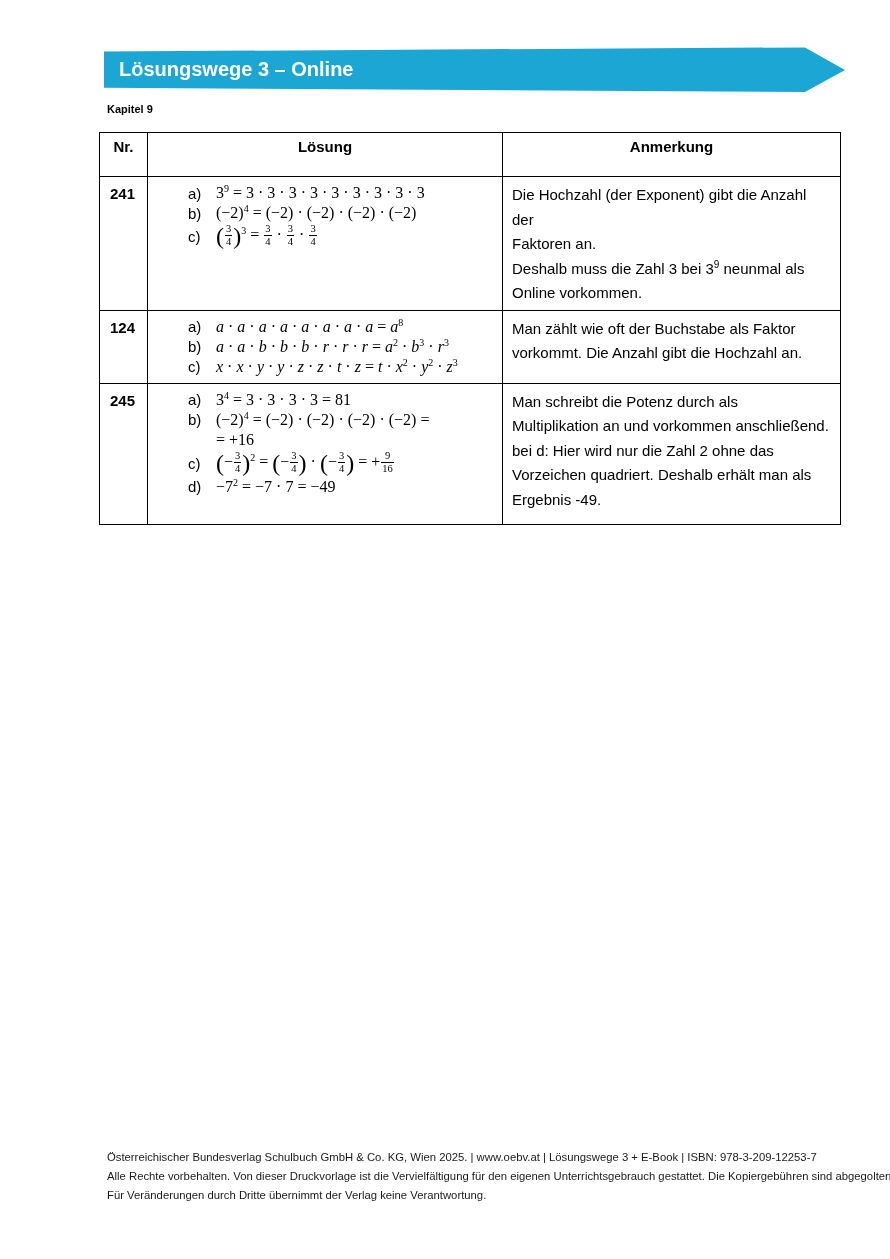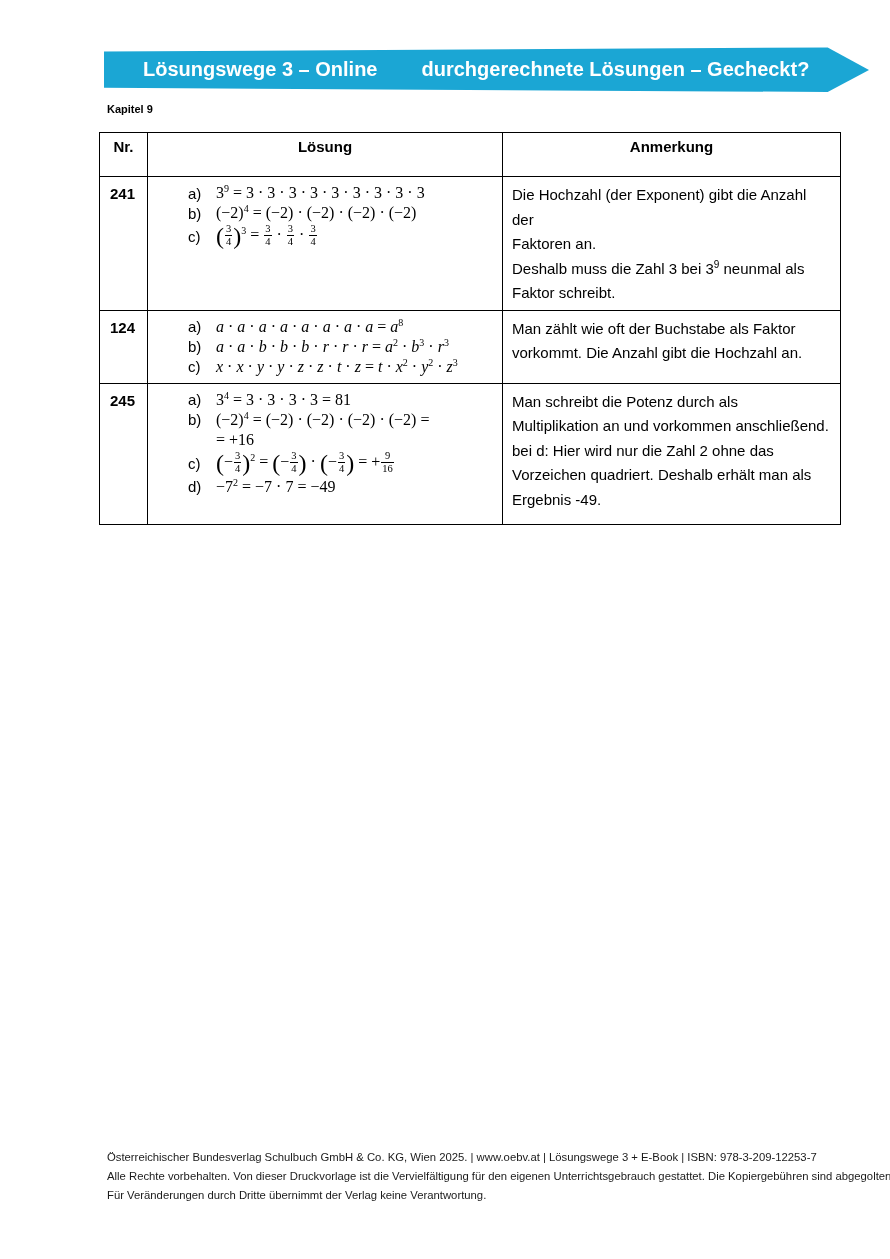--- a/index.html
+++ b/index.html
@@ -60,23 +60,22 @@
   }
   
   .footer{
     position:absolute;left:107px;top:1148px;
     font-size:11.3px;line-height:19px;color:#1a1a1a;white-space:nowrap;
   }
 </style>
 </head>
 <body>
 
-<div class="banner" style="background: rgb(27, 166, 212); padding-left: 24px;">
+<div class="banner" style="background: rgb(27, 166, 212);">
   <span class="t1">Lösungswege 3 – Online</span>
-  <span class="t2">durchgerechnete Lösungen – Gecheckt?</span>
 </div>
 
 <div class="chapter">Kapitel 9</div>
 
 <table class="sol">
   <colgroup>
       <col class="c1">
       <col class="c2">
       <col class="c3">
     </colgroup>
@@ -113,21 +112,21 @@
               </span> · <span class="frac">
                 <span class="fn">3</span>
                 <span class="fd">4</span>
               </span></span>
           </div>
         </td>
         <td class="ann">
           <div>Die Hochzahl (der Exponent) gibt die Anzahl der</div>
           <div>Faktoren an.</div>
           <div>Deshalb muss die Zahl 3 bei 3<sup>9</sup> neunmal als</div>
-          <div>Faktor schreibt.</div>
+          <div>Online vorkommen.</div>
         </td>
       </tr>
       <tr>
         <td class="nr">124</td>
         <td class="sol-cell">
           <div class="sol-line">
             <span class="sol-label">a)</span>
             <span class="sol-math"><i>a</i> · <i>a</i> · <i>a</i> · <i>a</i> · <i>a</i> · <i>a</i> · <i>a</i> · <i>a</i> = <i>a</i><sup>8</sup></span>
           </div>
           <div class="sol-line">

